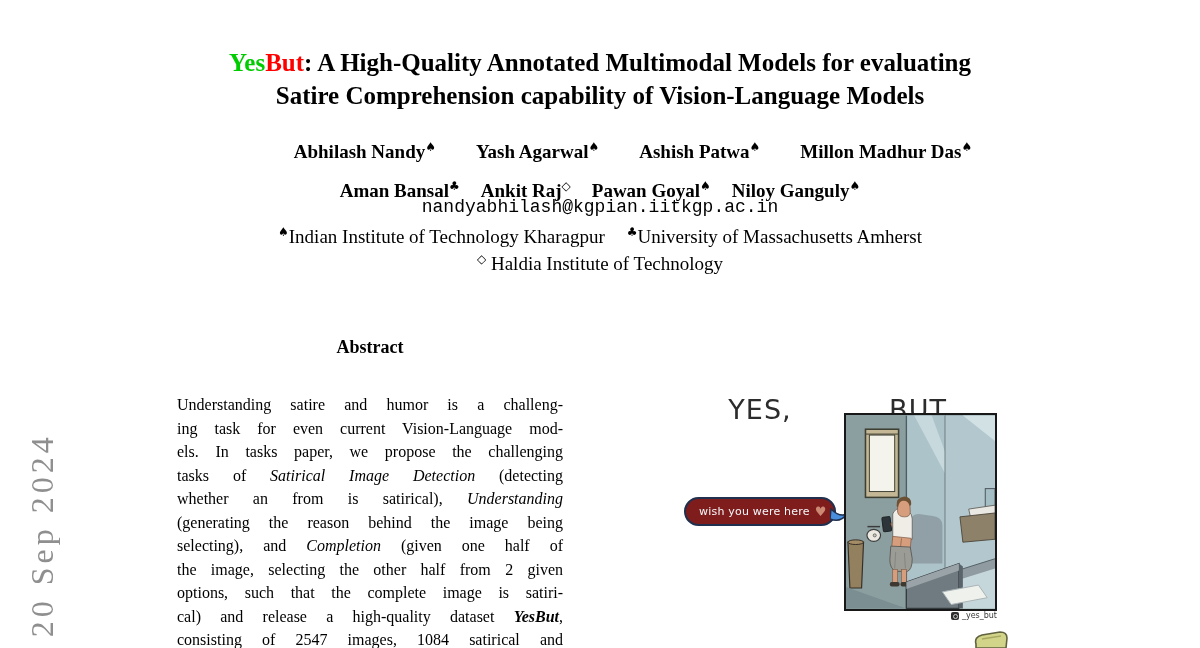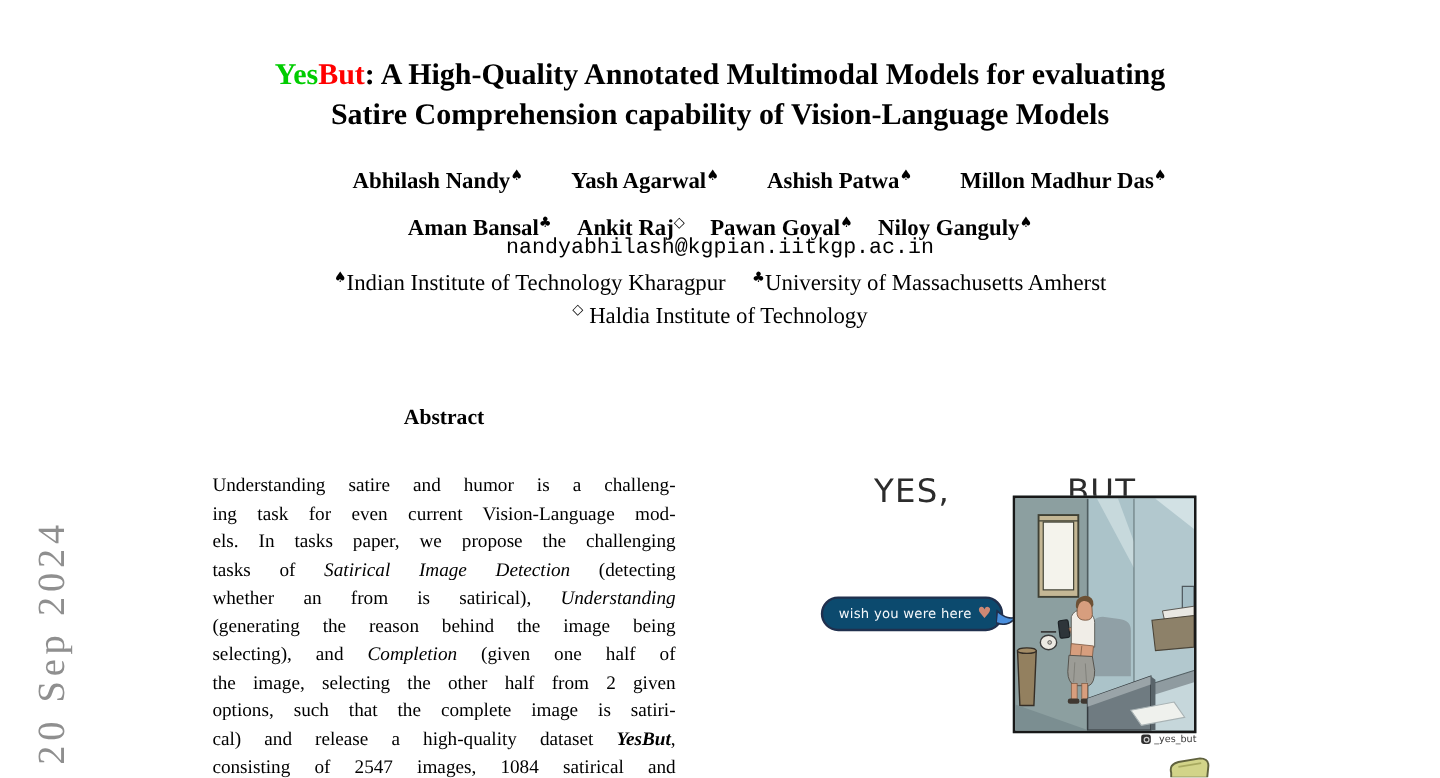--- a/index.html
+++ b/index.html
@@ -76,21 +76,21 @@
   }
   .fig-label.yes{left:760px;}
   .fig-label.but{left:918px;}
   .cartoon-panel{
     position:absolute;left:844px;top:413px;width:153px;height:198px;
     border:2px solid #181818;box-sizing:border-box;background:#8c9fa0;
   }
   .cartoon-panel svg{display:block;width:100%;height:100%;}
   .chat-bubble{
     position:absolute;left:684px;top:497px;width:152px;height:29px;
-    background:#0c4a6e;border:2px solid #20304e;border-radius:15px;
+    background:#7f1d1d;border:2px solid #20304e;border-radius:15px;
     box-sizing:border-box;
     display:flex;align-items:center;
     padding-left:13px;
     font-family:"DejaVu Sans","Liberation Sans",sans-serif;
     font-size:11px;color:#f5f8fb;letter-spacing:.2px;white-space:nowrap;
   }
   .chat-heart{color:#cd8874;font-size:13px;margin-left:5px;line-height:1;}
   .bubble-tail{position:absolute;right:-14px;bottom:1px;width:18px;height:15px;}
   .watermark{
     position:absolute;left:844px;top:611px;width:153px;

